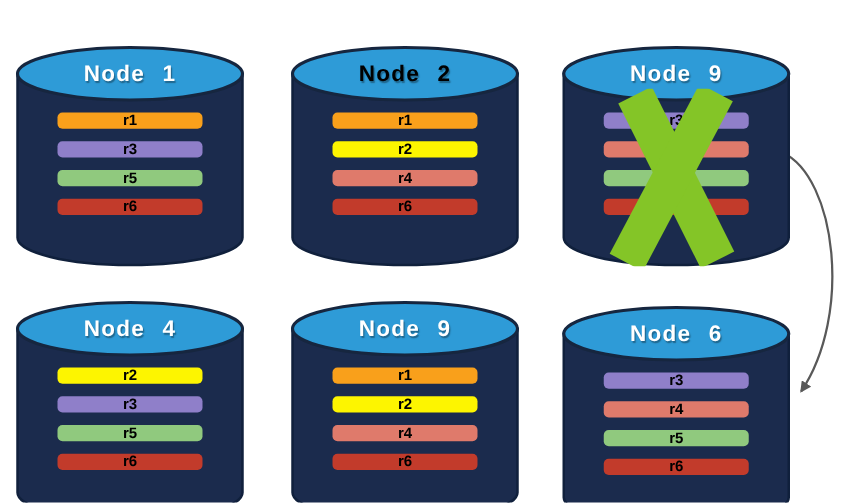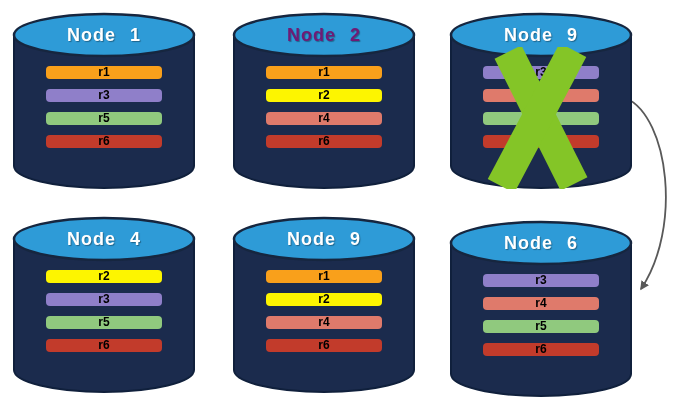--- a/index.html
+++ b/index.html
@@ -1,20 +1,20 @@
 <!DOCTYPE html>
 <html><head>
 <meta charset="utf-8">
 <style>
   html,body{margin:0;padding:0;}
   body{
     width:676px;height:402px;position:relative;overflow:hidden;
     background:#ffffff;font-family:"Liberation Sans",sans-serif;
   }
-  .canvas{position:absolute;inset:0;}
+  .canvas{position:absolute;inset:0;margin-top:24px;}
   .node{position:absolute;width:184px;height:186px;}
   .node .cyl{position:absolute;left:0;top:0;width:184px;height:186px;}
   .node-title{
     position:absolute;left:0;top:15px;width:100%;height:24px;
     text-align:center;color:#fff;font-size:18px;font-weight:bold;
     letter-spacing:1px;word-spacing:8px;line-height:24px;
     text-shadow:1px 1px 1px rgba(0,0,0,.35);
   }
   .bars{position:absolute;left:34px;top:58px;width:116px;}
   .bar{
@@ -63,21 +63,21 @@
         </div>
       </div>
 
     </div>
 
     <div class="node" style="left: 232px; top: 8px;">
       <svg class="cyl" viewBox="0 0 184 186" aria-hidden="true">
         <path class="cyl-body" d="M2 27 L2 158 A90 22 0 0 0 182 158 L182 27 Z" fill="#1B2B4D" stroke="#10203C" stroke-width="2"></path>
         <ellipse class="cyl-top" cx="92" cy="27" rx="90" ry="21" fill="#2E9BD7" stroke="#16263F" stroke-width="2.5"></ellipse>
       </svg>
-      <div class="node-title" style="color: #701a75;">Node 2</div>
+      <div class="node-title" style="color: #000000;">Node 2</div>
       <div class="bars">
         <div class="bar" style="background: rgb(249, 160, 27);">
           <span class="bar-label" style="color: rgb(0, 0, 0);">r1</span>
         </div>
         <div class="bar" style="background: rgb(253, 245, 0);">
           <span class="bar-label" style="color: rgb(0, 0, 0);">r2</span>
         </div>
         <div class="bar" style="background: rgb(223, 122, 107);">
           <span class="bar-label" style="color: rgb(0, 0, 0);">r4</span>
         </div>

